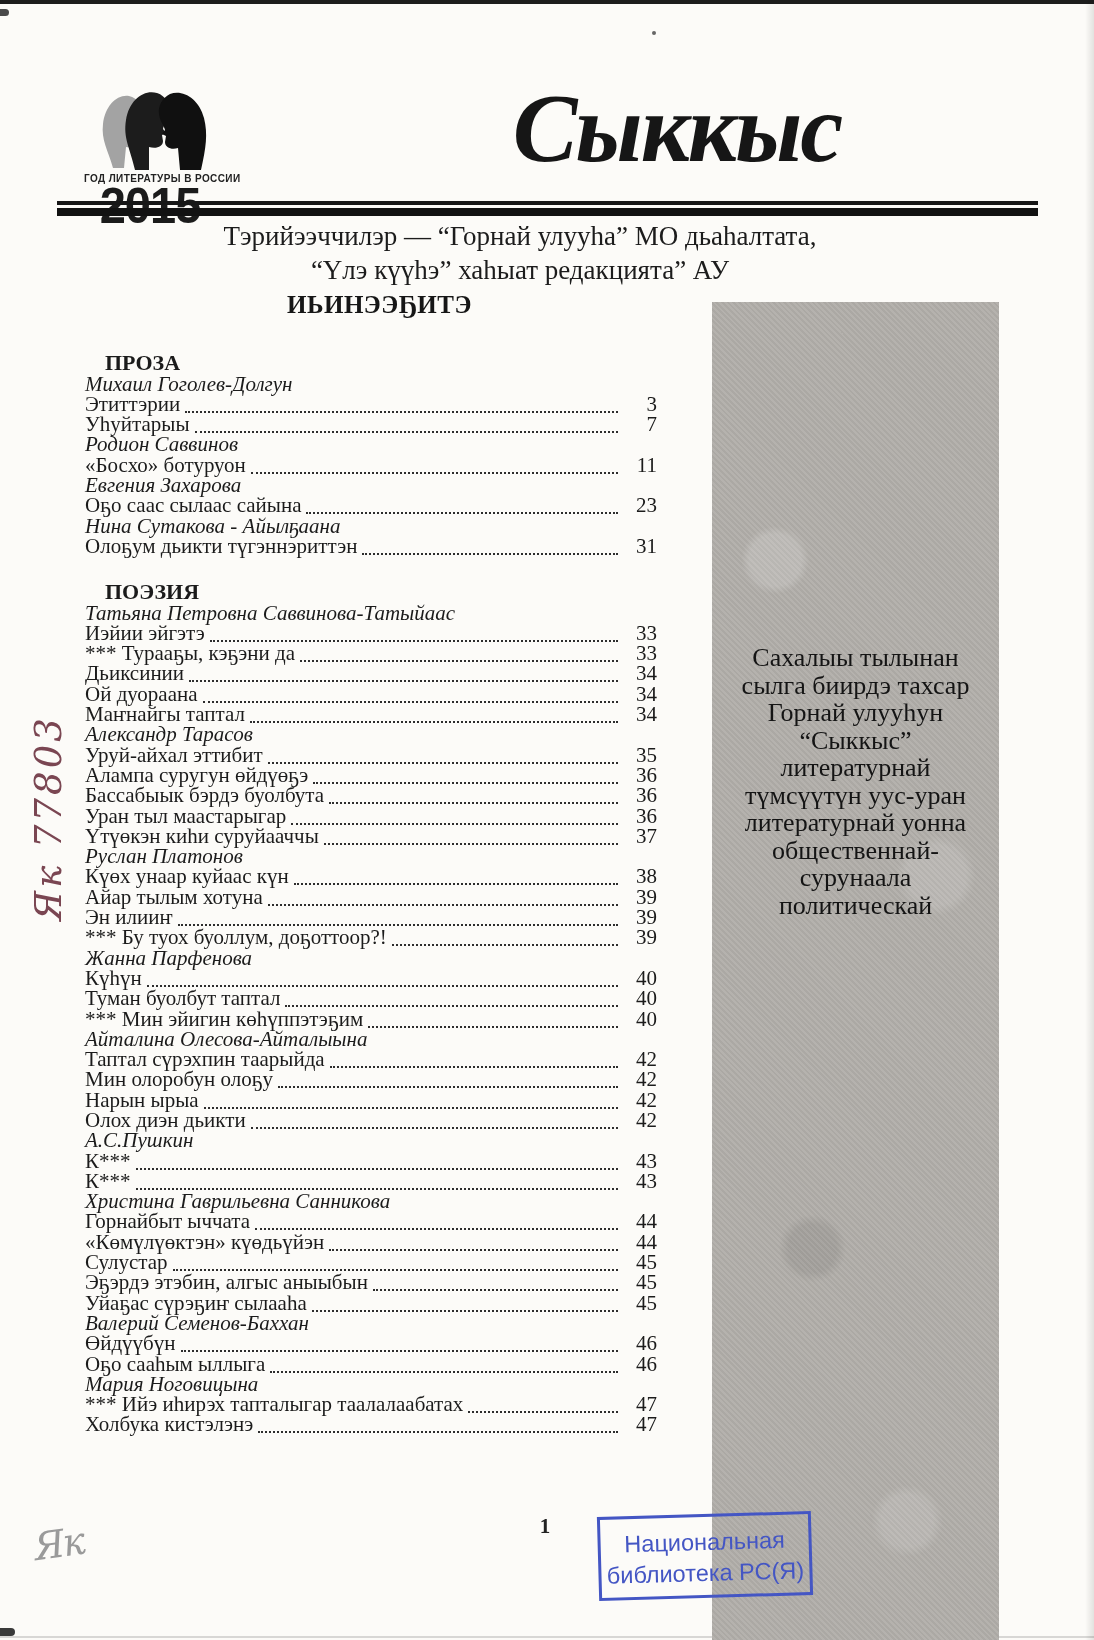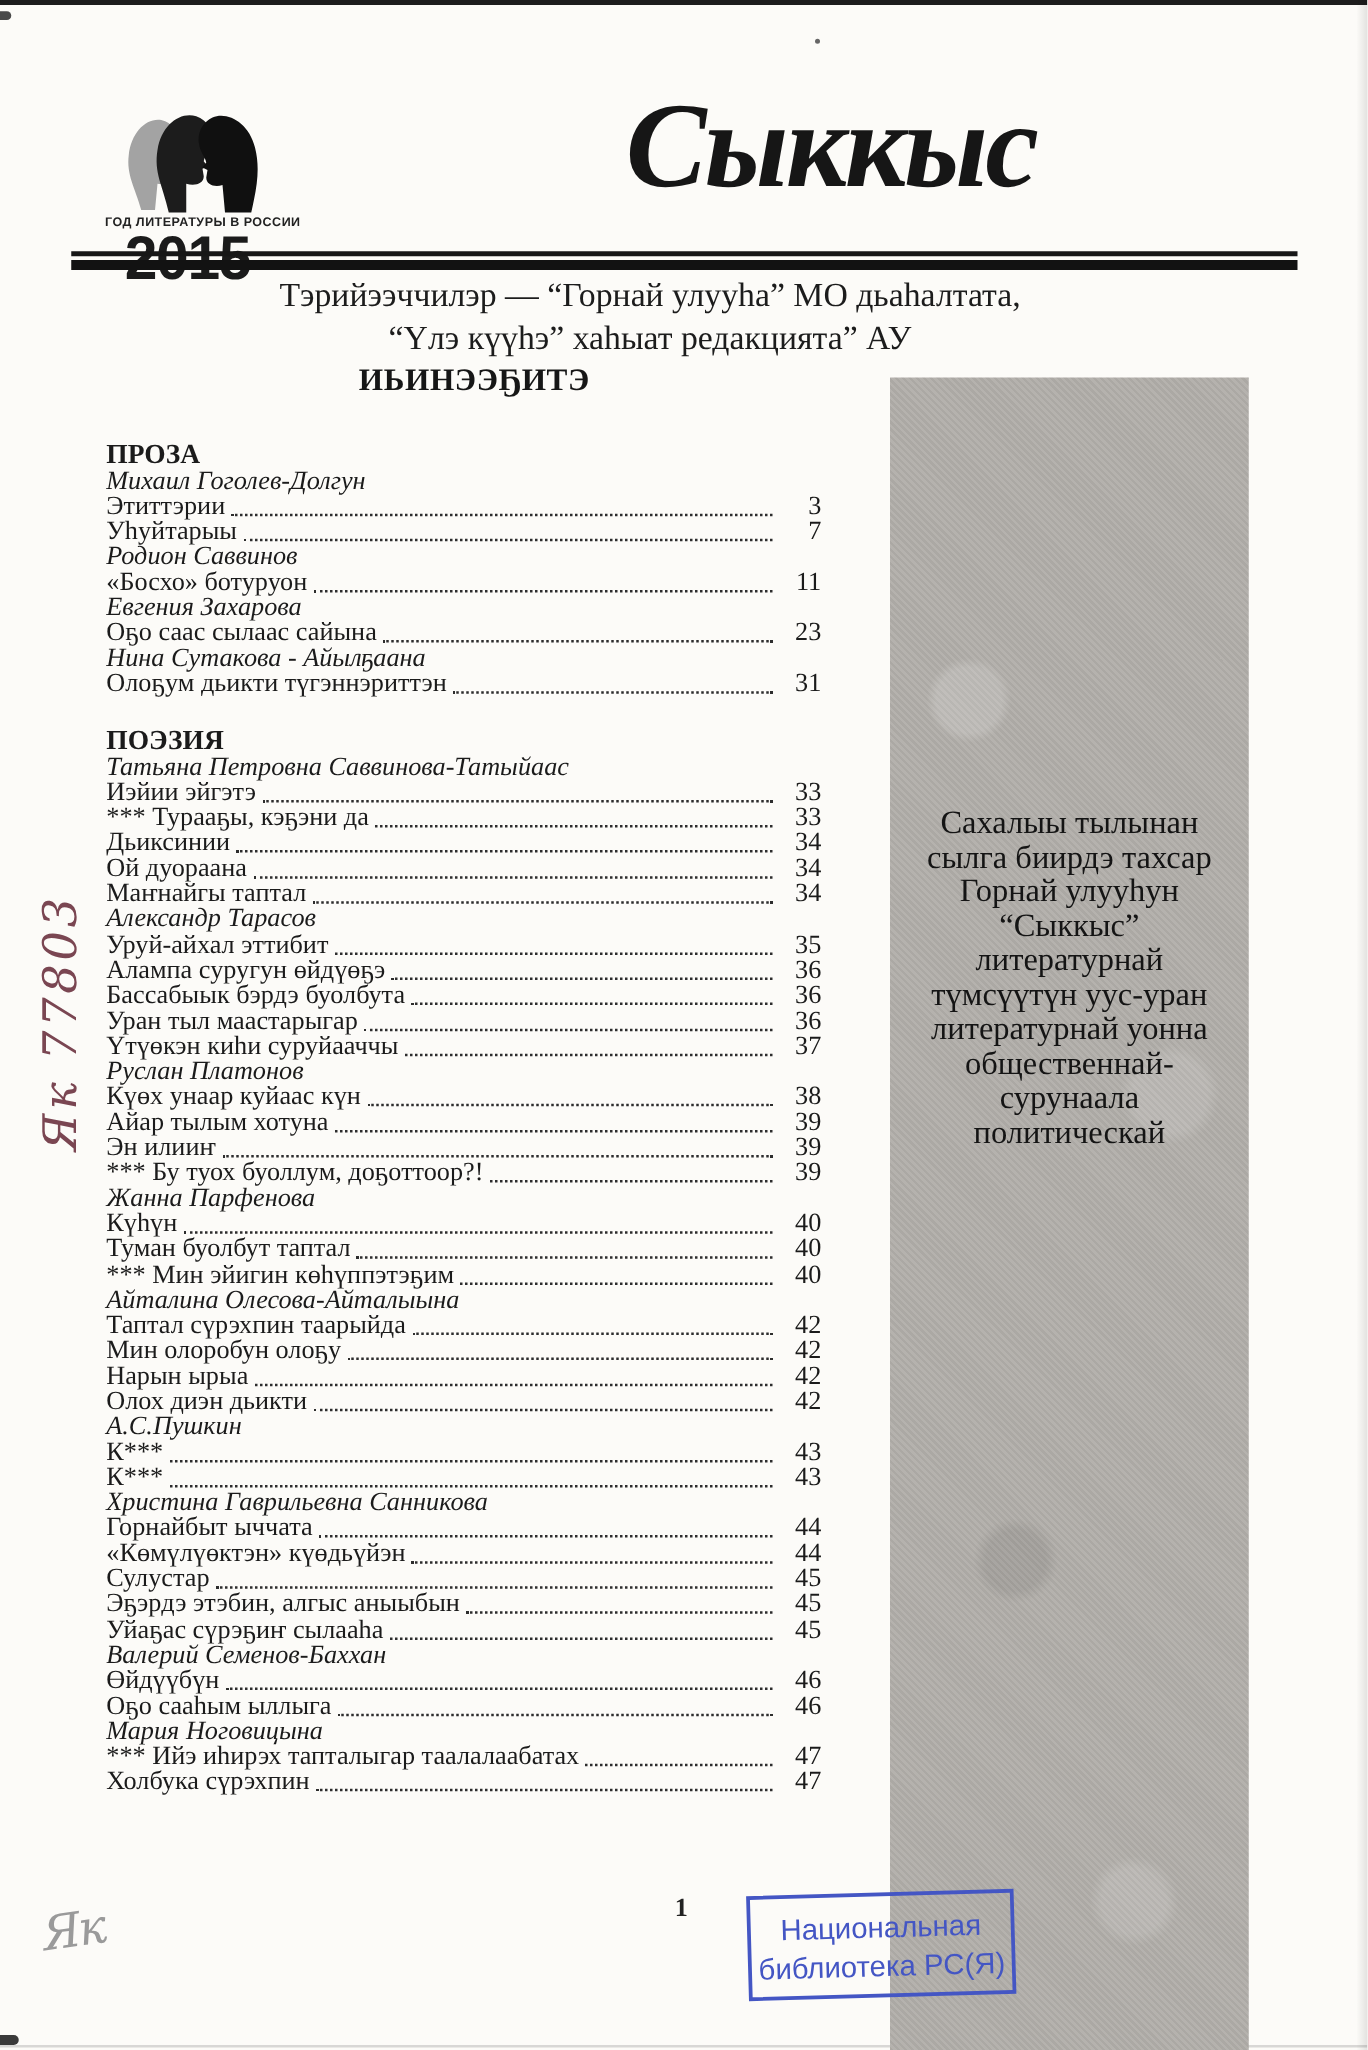--- a/index.html
+++ b/index.html
@@ -17,32 +17,32 @@
   .speck-bl { position:absolute; top:1628px; left:0; width:15px; height:8px; background:#3a3a3a; border-radius:0 4px 4px 0; }
   .speck-dot { position:absolute; top:31px; left:652px; width:4px; height:4px; background:#666; border-radius:50%; }
 
   
   .logo { position:absolute; left:84px; top:84px; width:132px; text-align:center; }
   .logo svg { display:block; margin:0 auto; }
   .logo-caption { font-family:"Liberation Sans","DejaVu Sans",sans-serif; font-size:10px; font-weight:bold;
     letter-spacing:0.4px; color:#222; white-space:nowrap; margin-top:1px; }
   .logo-year { font-family:"Liberation Sans","DejaVu Sans",sans-serif; font-size:47px; font-weight:bold;
     color:#1b1b1b; line-height:44px; letter-spacing:-1px; transform:scaleY(1.05); }
-  .journal-title { position:absolute; left:430px; top:62px; width:470px; margin:0; text-align:center;
+  .journal-title { position:absolute; left:430px; top:62px; width:470px; margin:12px; text-align:center;
     font-size:97px; font-weight:bold; font-style:italic; color:#161616; line-height:110px; letter-spacing:-2px; }
   .rule { position:absolute; left:57px; top:201px; width:981px; height:3px;
     border-top:4px solid #171717; border-bottom:8px solid #121212; }
   .org-lines { position:absolute; left:60px; top:219px; width:920px; text-align:center;
     font-size:27px; line-height:34px; color:#1c1c1c; }
   .contents-heading { position:absolute; left:287px; top:291px; font-size:25px; font-weight:bold;
     letter-spacing:0.5px; color:#161616; }
 
   
   .toc { position:absolute; left:85px; top:356px; width:572px; font-size:21px; color:#1b1b1b; }
-  .toc-section { display:flex; align-items:flex-end; height:20.3px; font-size:22px; font-weight:bold; }
+  .toc-section { display:flex; align-items:flex-end; height:20.3px; font-size:22px; font-weight:bold;margin-left:20px; }
   .toc-section.gap { margin-top:26px;text-align:center; }
   .toc-author { display:flex; align-items:flex-end; height:20.3px; font-style:italic; }
   .toc-entry { display:flex; align-items:flex-end; height:20.3px; }
   .toc-entry .t { white-space:nowrap; }
   .toc-entry .leader { flex:1; min-width:12px; border-bottom:2.2px dotted #2d2d2d; margin:0 3px 4px 5px; }
   .toc-entry .p { width:36px; text-align:right; white-space:nowrap; }
 
   
   .sidebar-box { position:absolute; left:712px; top:302px; width:287px; height:1434px;
     background-color:#b3b0ab;
@@ -293,21 +293,21 @@
     <span class="leader"></span>
     <span class="p">46</span>
   </div>
       <div class="toc-author">Мария Ноговицына</div>
       <div class="toc-entry">
     <span class="t">*** Ийэ иһирэх тапталыгар таалалаабатах</span>
     <span class="leader"></span>
     <span class="p">47</span>
   </div>
       <div class="toc-entry">
-    <span class="t">Холбука сүрэхпин</span>
+    <span class="t">Холбука кистэлэнэ</span>
     <span class="leader"></span>
     <span class="p">47</span>
   </div>
     </div>
 
   <aside class="sidebar-box" style="background-color: rgb(179, 176, 171);">
     <div class="sidebar-text">
         <div>Сахалыы тылынан</div>
         <div>сылга биирдэ тахсар</div>
         <div>Горнай улууһун</div>

